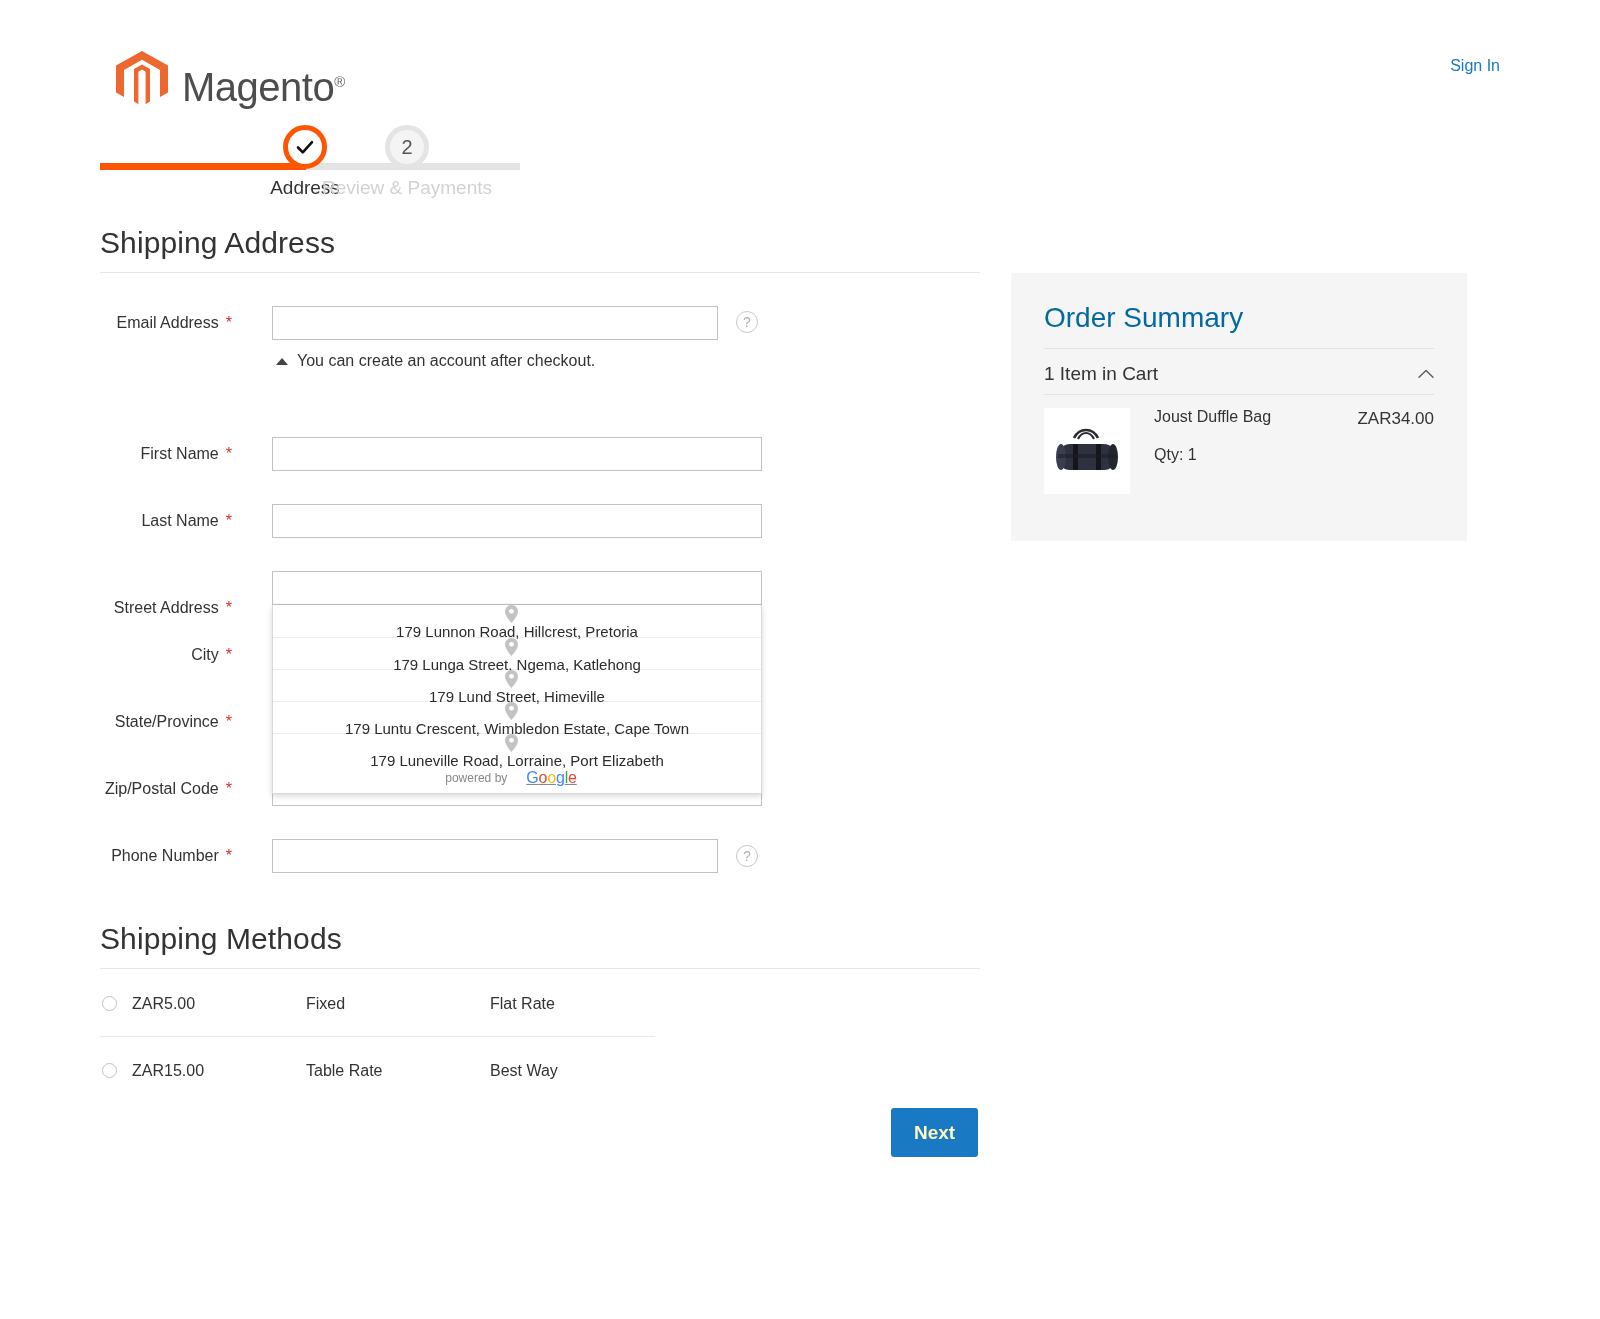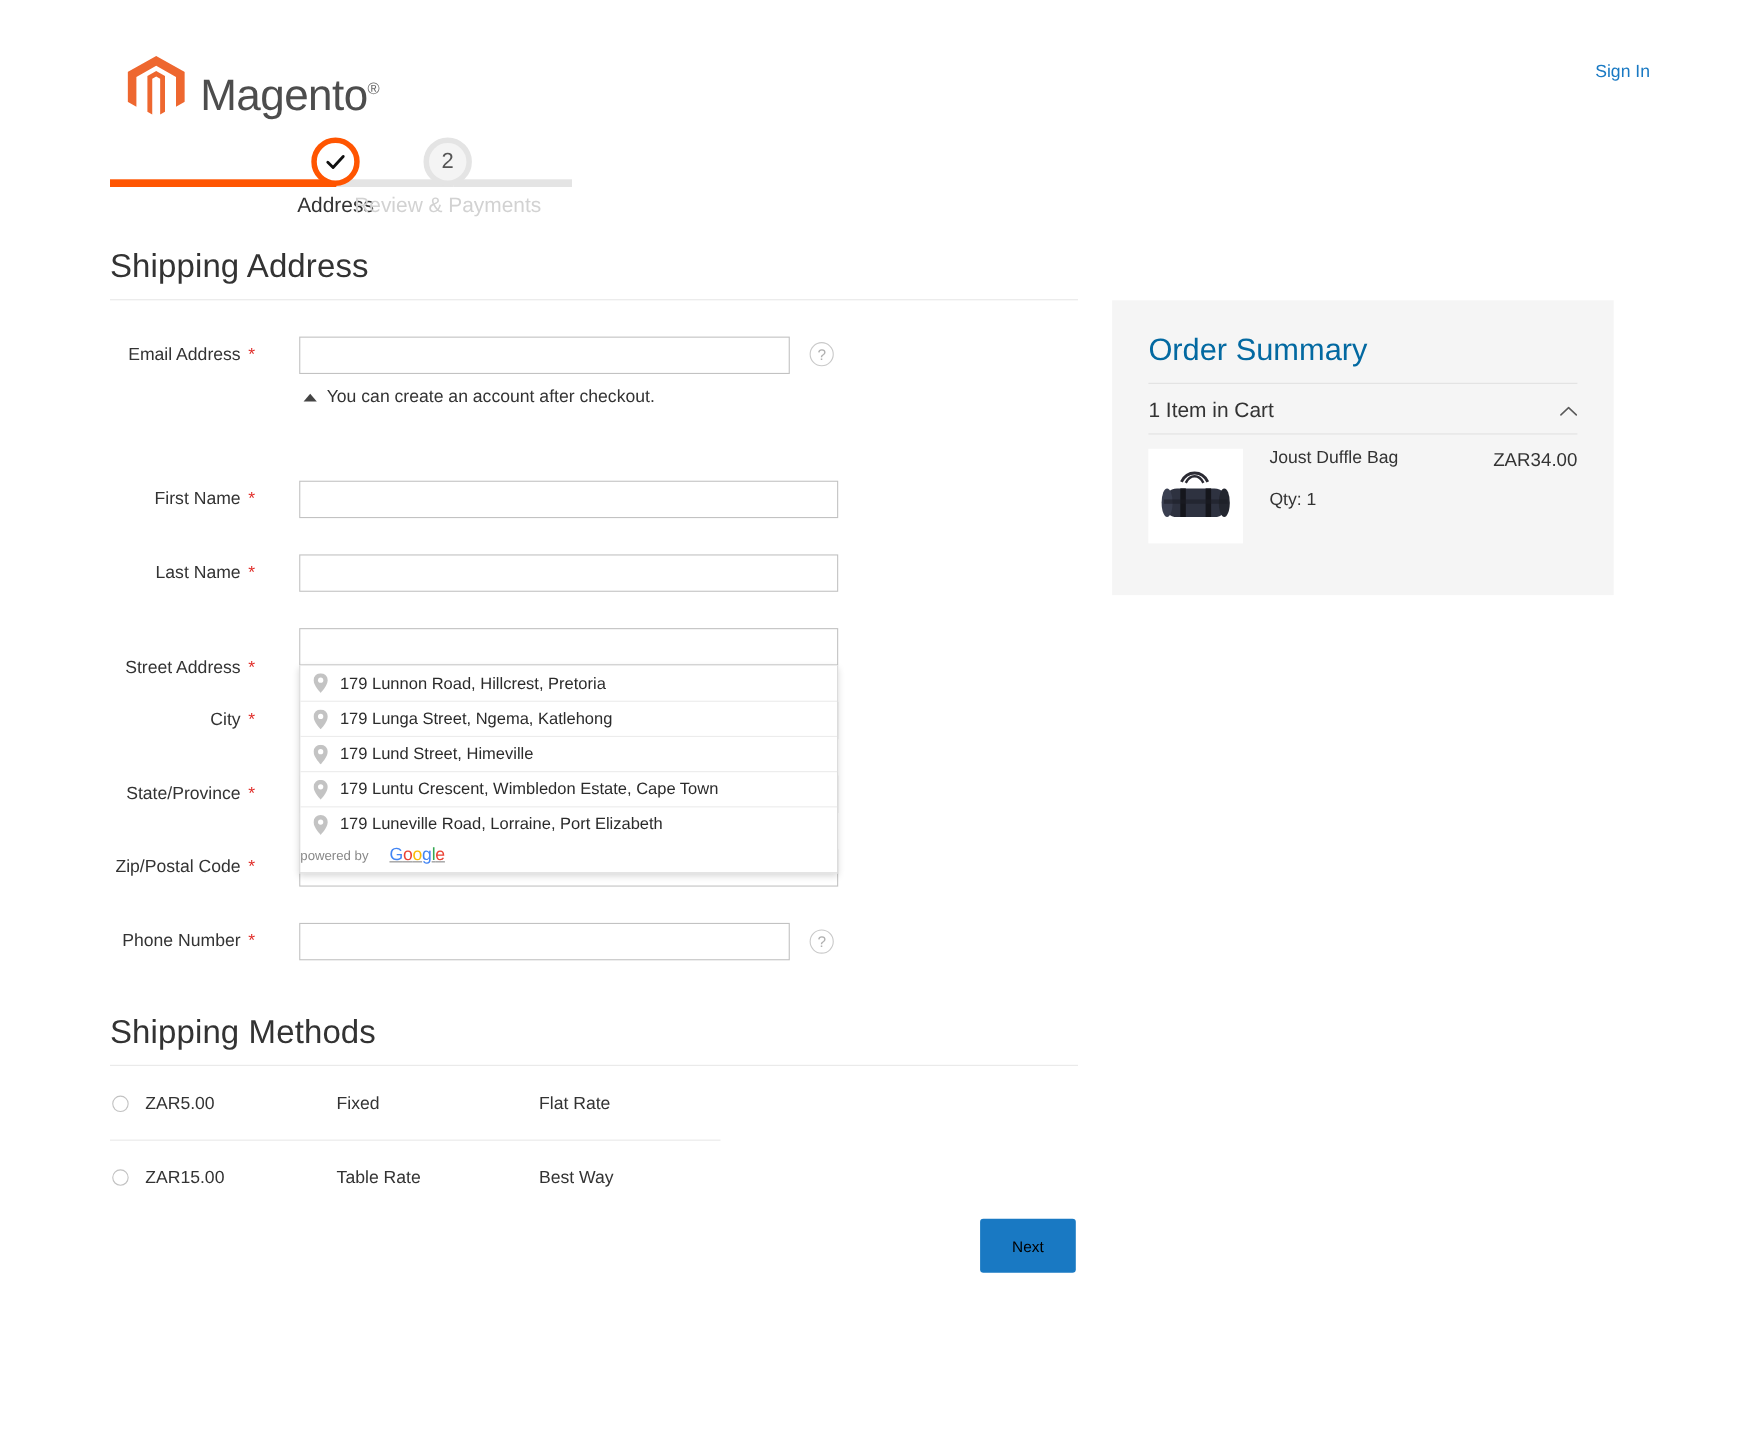--- a/index.html
+++ b/index.html
@@ -85,40 +85,40 @@
   .note-text { font-size: 16px; color: #333; }
 
   
   .pac {
     position: absolute; background: #ffffff; border: 1px solid #d9d9d9;
     border-top: none; box-shadow: 0 2px 6px rgba(0,0,0,0.16); z-index: 30;
   }
   .pac-item {
     height: 32px; display: flex; align-items: center; padding: 0 12px;
     border-top: 1px solid #ececec; font-size: 15px; color: #2b2b2b;
-    cursor: pointer; font-family: "Liberation Sans", sans-serif;
+    cursor: pointer; font-family: "Liberation Sans", sans-serif; flex-direction: column;
   }
   .pac-item:first-child { border-top: none; }
   .pin { width: 13px; height: 18px; margin-right: 11px; flex: 0 0 auto; }
   .pac-footer {
-    height: 28px; display: flex; align-items: center; justify-content: flex-start;
+    height: 28px; display: flex; align-items: center; justify-content: center;
     padding: 0 12px 2px 0; font-size: 12px; color: #888; gap: 14px;
   }
   .g-word { font-size: 16px; letter-spacing: -0.2px; margin-left: 5px; font-weight: 400; text-decoration: underline; }
   .gb { color: #4285F4; } .gr { color: #EA4335; } .gy { color: #FBBC05; } .gg { color: #34A853; }
   .radio {
     width: 15px; height: 15px; border-radius: 50%; border: 1px solid #c2c2c2;
     background: #fff; cursor: pointer; flex: 0 0 auto;
   }
   .cell { position: absolute; font-size: 16px; color: #333; }
 
   
   .next-btn {
-    position: absolute; background: #1979c3; color: #000000; border: none;
-    font-size: 14px; font-weight: normal; font-family: "Liberation Sans", sans-serif;
+    position: absolute; background: #1979c3; color: #fef9c3; border: none;
+    font-size: 19px; font-weight: bold; font-family: "Liberation Sans", sans-serif;
     cursor: pointer; border-radius: 3px;
   }
 
   
   .summary {
     position: absolute; left: 1011px; top: 273px; width: 456px; height: 268px;
     background: #f5f5f5;
   }
   .summary-title {
     position: absolute; left: 33px; top: 29px; font-size: 28px; font-weight: 300; color: #0369a1;

